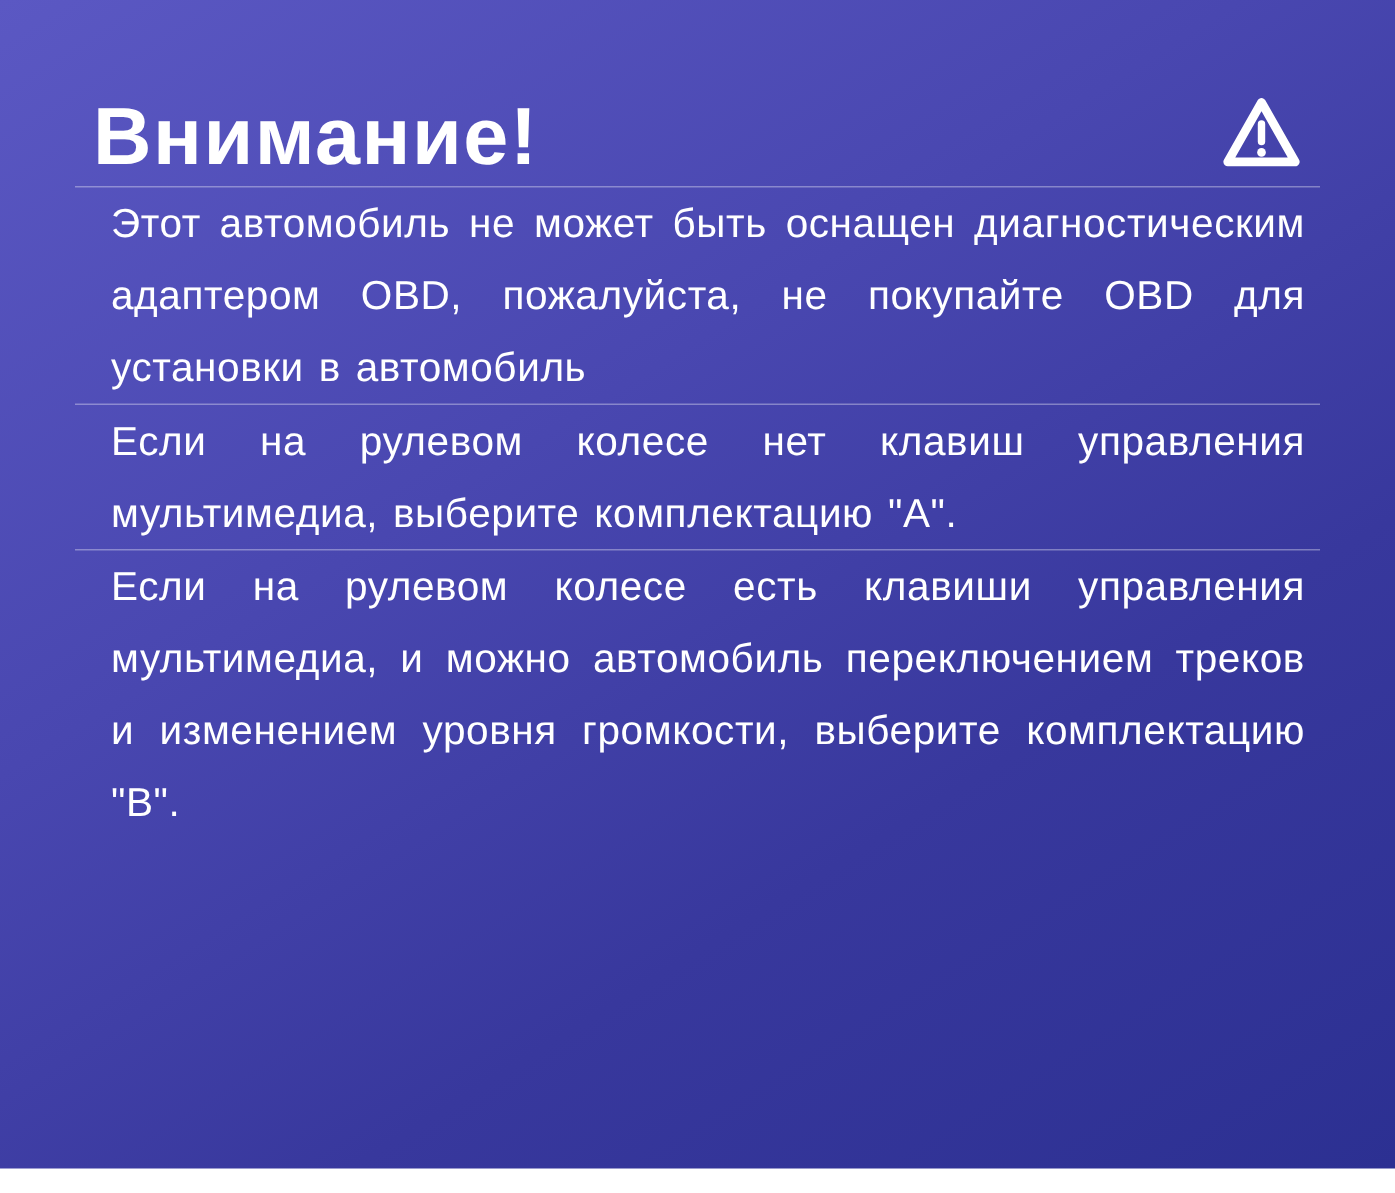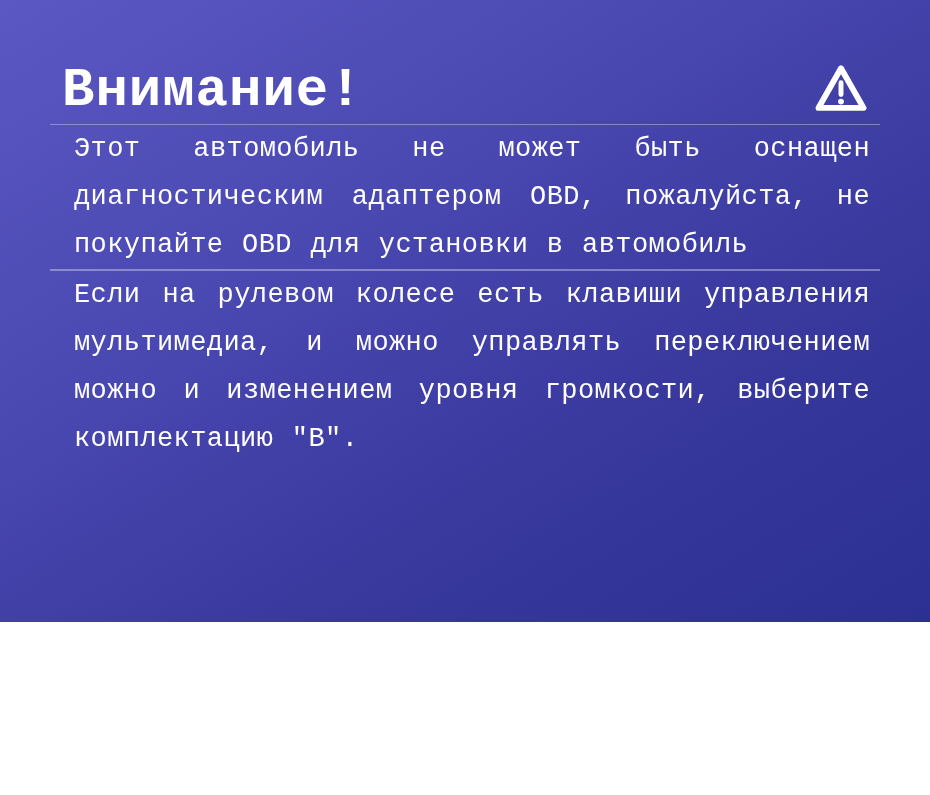--- a/index.html
+++ b/index.html
@@ -1,22 +1,22 @@
 <!DOCTYPE html>
 <html><head>
 <meta charset="utf-8">
 <style>
   html, body { margin: 0; padding: 0; }
   .poster {
     position: relative;
     width: 930px;
-    height: 622px;
+    height: 779px;
     box-sizing: border-box;
     background: linear-gradient(148deg, #5b58c3 0%, #4947b0 38%, #38389d 68%, #2c3092 100%);
-    font-family: Liberation Mono, monospace;
+    font-family: Liberation Sans, sans-serif;
     color: #ffffff;
     overflow: hidden;
   }
   .content {
     box-sizing: border-box;
     width: 100%;
     height: 100%;
     padding: 0 56px;
   }
   .title-row {
@@ -77,19 +77,20 @@
         </svg>
       </span>
     </div>
 
     <hr class="divider d1">
 
     <p class="para p1">Этот автомобиль не может быть оснащен диагностическим адаптером OBD, пожалуйста, не покупайте OBD для установки в автомобиль</p>
 
     <hr class="divider d2">
 
+    <p class="para p2">Если на рулевом колесе нет клавиш управления мультимедиа, выберите комплектацию "А".</p>
 
     <hr class="divider d3">
 
-    <p class="para p3">Если на рулевом колесе есть клавиши управления мультимедиа, и можно управлять переключением можно и изменением уровня громкости, выберите комплектацию "В".</p>
+    <p class="para p3">Если на рулевом колесе есть клавиши управления мультимедиа, и можно автомобиль переключением треков и изменением уровня громкости, выберите комплектацию "В".</p>
 
   </div>
 </div>
 
 </body></html>

